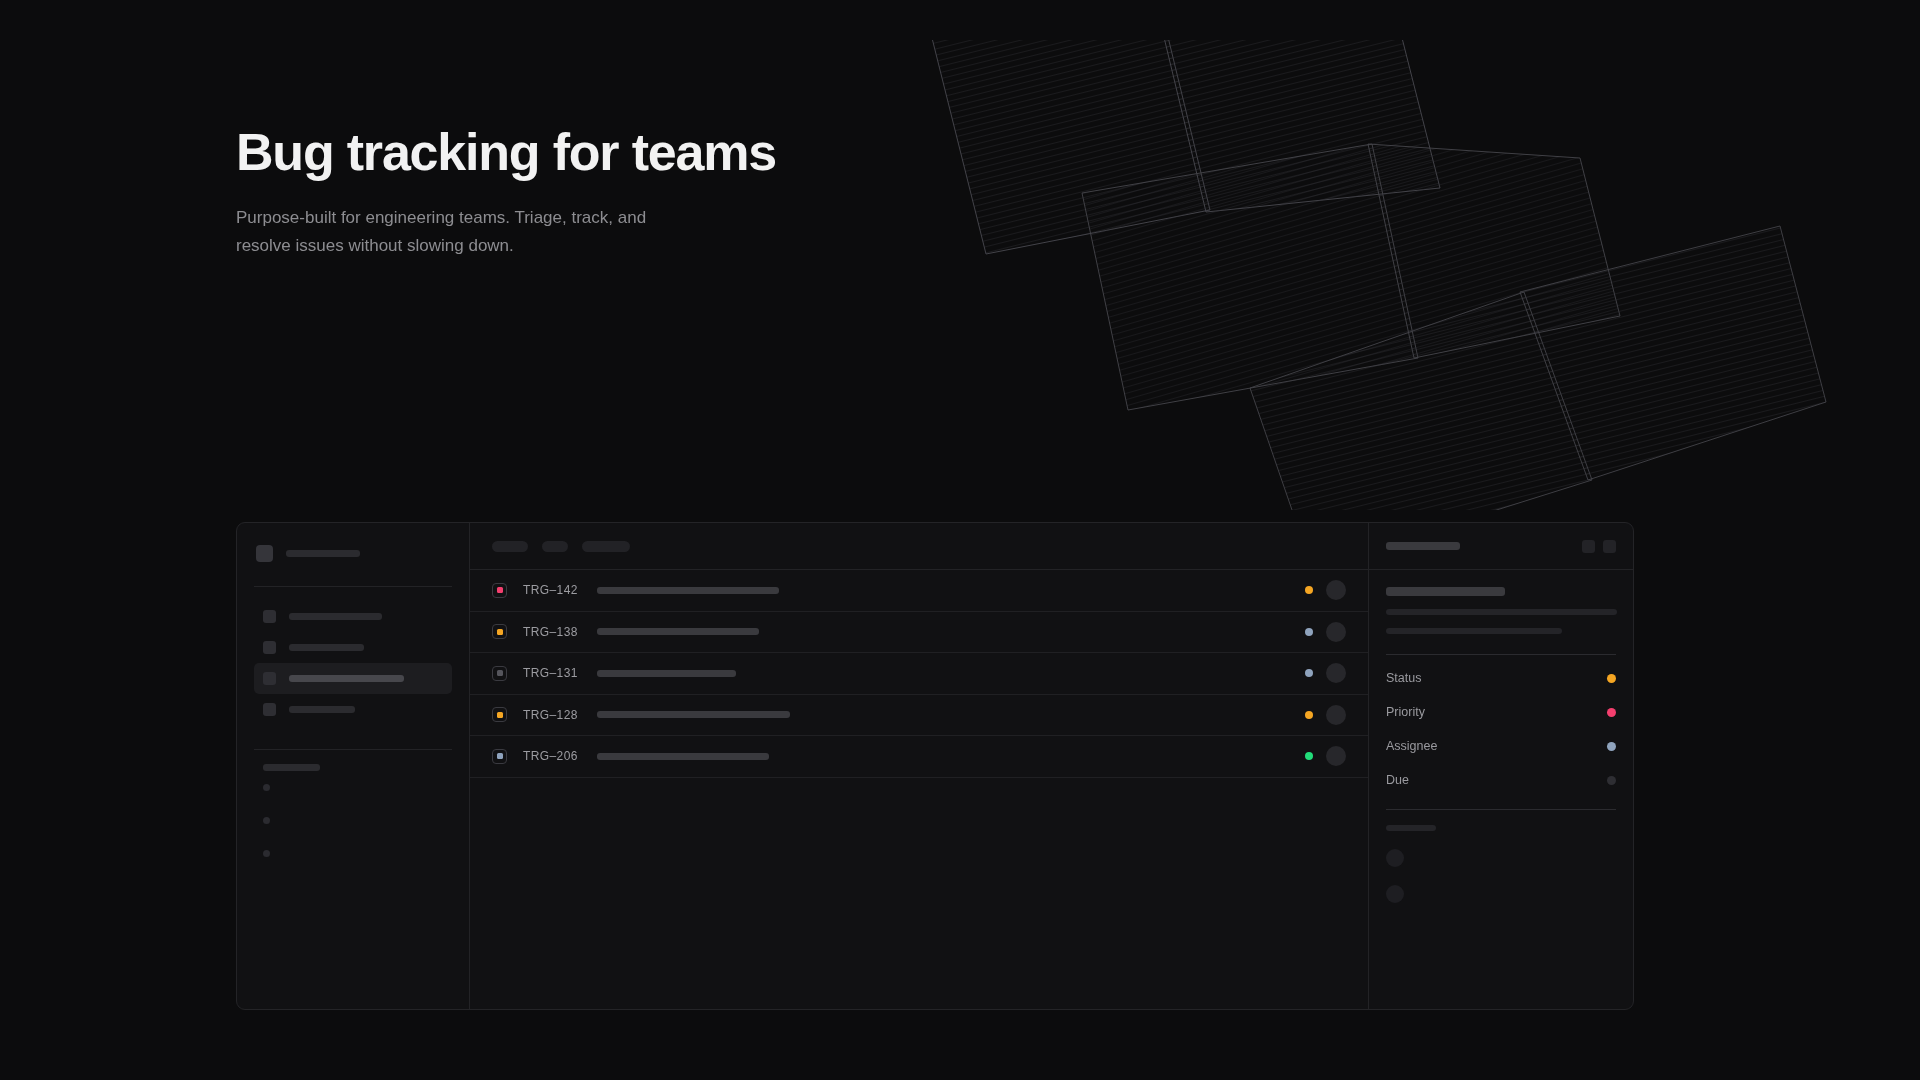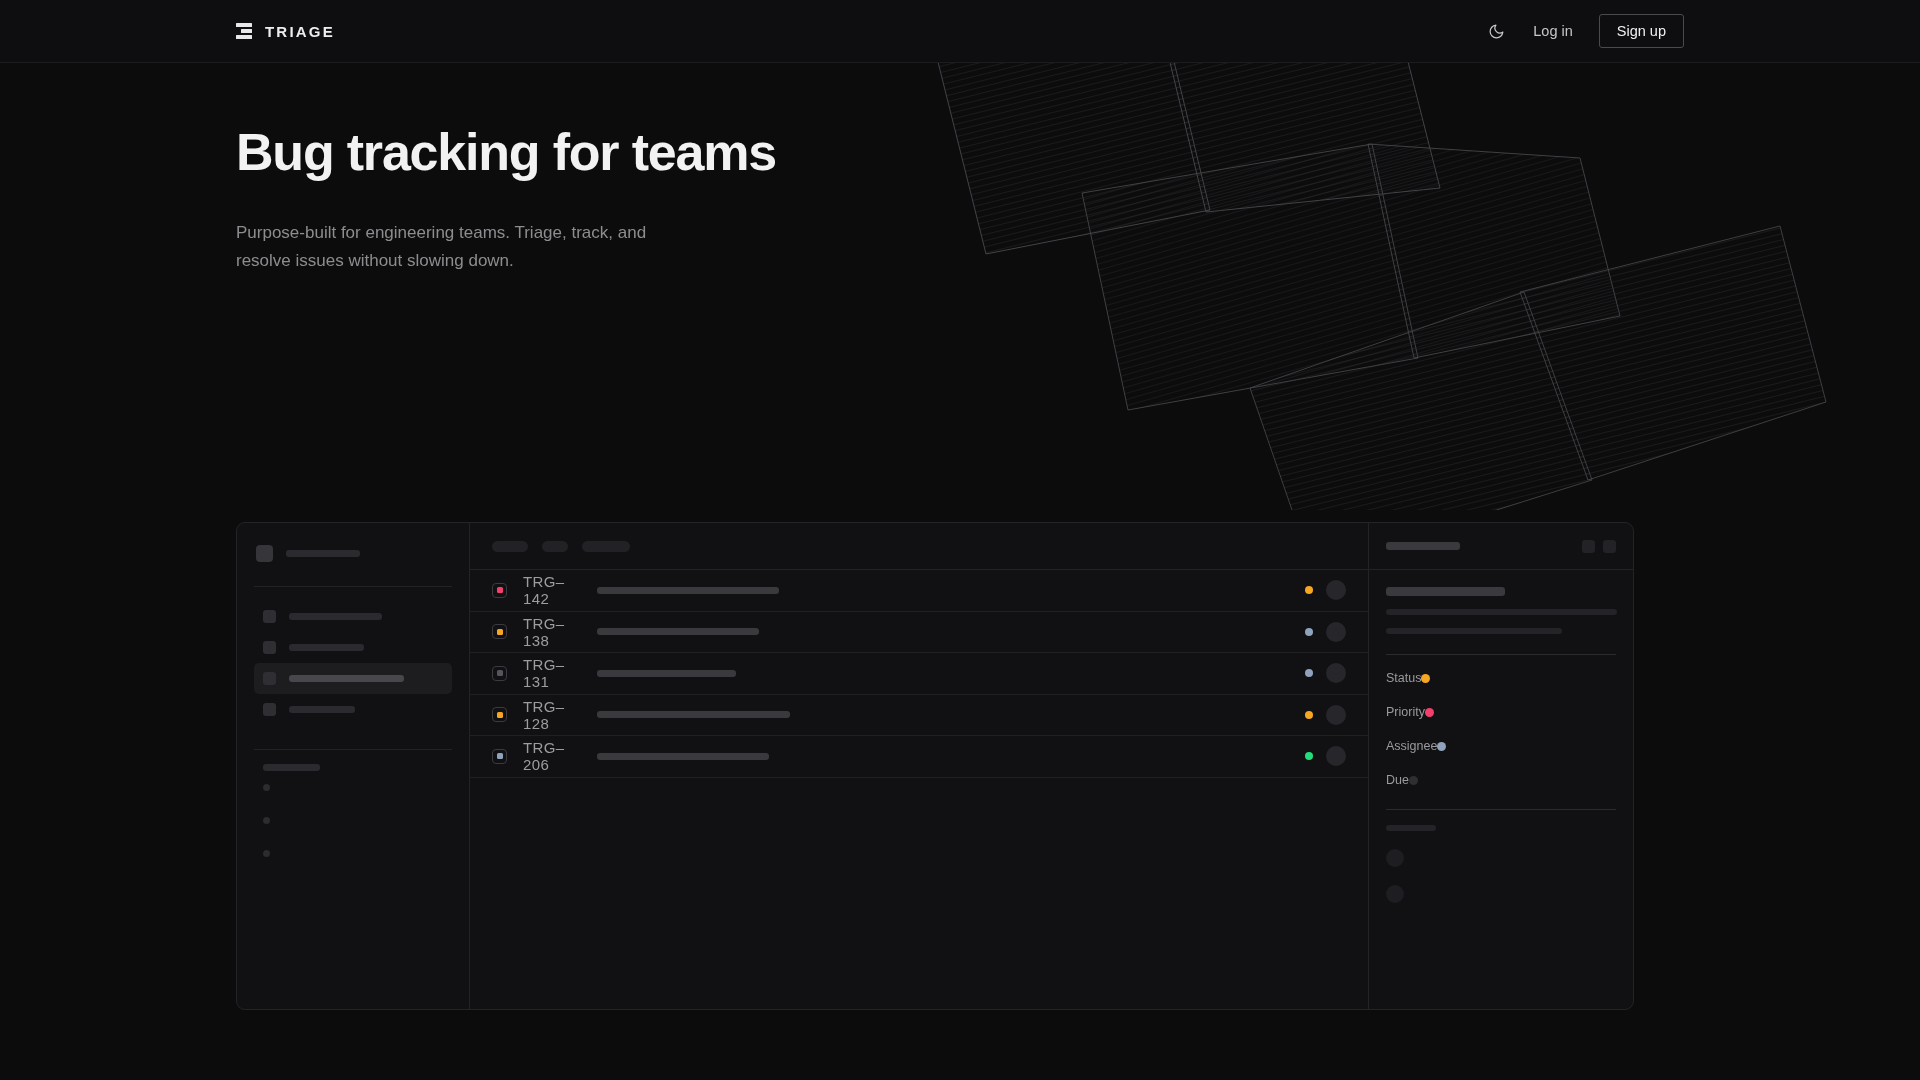--- a/index.html
+++ b/index.html
@@ -49,21 +49,21 @@
   
   .decor { position:absolute; top:40px; right:0; width:1000px; height:470px; overflow:hidden; z-index:1; pointer-events:none; }
 
   
   .hero { position:absolute; left:236px; top:122px; z-index:10; }
   .hero h1 {
     font-size:52px; line-height:1.16; font-weight:700; color:#F2F2F2;
     letter-spacing:-1.2px; max-width:640px;
   }
   .hero p {
-    margin-top:37px;
+    margin-top:22px;
     font-size:17px; line-height:1.65; color:#8D8D91; max-width:470px;
   }
   .cta {
     margin-top:46px;
     display:inline-flex; align-items:center; gap:18px;
     background:#E9E9E9; color:#121214;
     font-size:15px; font-weight:700;
     padding:16px 26px; border:none; cursor:pointer;
     font-family:inherit;
   }
@@ -126,21 +126,21 @@
     background-color:#151518;
   }
   .row-badge {
     width:15px; height:15px; flex:0 0 15px;
     border:1px solid #3A3A40; border-radius:4px;
     display:flex; align-items:center; justify-content:center;
     margin-right:16px;
   }
   .row-badge i { width:6px; height:6px; border-radius:1.5px; display:block; }
   .row-id {
-    font-size:15px; color:#9C9CA1; letter-spacing:.4px;
+    font-size:12px; color:#9C9CA1; letter-spacing:.4px;
     width:62px; flex:0 0 62px;
   }
   .row-title { height:7px; border-radius:3px; background:#3A3A3E; margin-left:12px; }
   .row-spacer { flex:1; }
   .row-dot { width:8px; height:8px; border-radius:50%; flex:0 0 8px; }
   .row-avatar { width:20px; height:20px; border-radius:50%; background:#27272B; flex:0 0 20px; margin-left:13px; }
 
   
   .mk-detail {
     width:265px; flex:0 0 265px;
@@ -152,21 +152,21 @@
     display:flex; align-items:center; padding:0 17px; gap:8px;
   }
   .dt-head-sk { height:8px; width:74px; border-radius:3px; background:#3A3A3E; }
   .dt-head-btns { margin-left:auto; display:flex; gap:8px; }
   .dt-btn { width:13px; height:13px; border-radius:3px; background:#232327; cursor:pointer; }
   .dt-body { padding:17px; }
   .dt-title { height:9px; width:119px; border-radius:3px; background:#3A3A3E; }
   .dt-line { height:6px; border-radius:3px; background:#242428; margin-top:13px; }
   .dt-rule { height:1px; background:#2B2B2F; margin:20px 0 6px 0; }
   .dt-field {
-    display:flex; align-items:center; justify-content:flex-start;
+    display:flex; align-items:center; justify-content:space-between;
     padding:10px 0;
   }
   .dt-label { font-size:12.5px; color:#9A9A9F; }
   .dt-dot { width:9px; height:9px; border-radius:50%; }
   .dt-rule2 { height:1px; background:#2B2B2F; margin:12px 0 0 0; }
   .dt-comments { padding-top:15px; }
   .dt-cm-label { height:6px; width:50px; border-radius:3px; background:#242428; }
   .dt-cm-row { display:flex; align-items:center; padding-top:18px; }
   .dt-cm-av { width:18px; height:18px; border-radius:50%; background:#1E1E22; }
 </style>
@@ -193,39 +193,20 @@
         <path d="M 162 153 L 452 104 L 498 318 L 208 370 Z"></path>
         <path d="M 448 104 L 660 118 L 700 276 L 494 318 Z"></path>
       </g>
       <g fill="url(#stripes)" stroke="#44444A" stroke-width="0.9">
         <path d="M 330 348 L 604 252 L 672 440 L 392 528 Z"></path>
         <path d="M 600 252 L 860 186 L 906 362 L 668 440 Z"></path>
       </g>
     </svg>
   </div>
 
-  <div class="navbar">
-    <div class="nav-left">
-      <span class="logo-mark">
-          <i></i>
-          <i></i>
-          <i></i>
-        </span>
-      <span class="logo-text">TRIAGE</span>
-    </div>
-    <div class="nav-right">
-      <span class="moon-btn">
-        <svg width="17" height="17" viewBox="0 0 24 24" fill="none" stroke="currentColor" stroke-width="1.7" stroke-linecap="round" stroke-linejoin="round">
-          <path d="M21 12.79A9 9 0 1 1 11.21 3 7 7 0 0 0 21 12.79z"></path>
-        </svg>
-      </span>
-      <span class="nav-link">Log in</span>
-      <button class="signup-btn">Sign up</button>
-    </div>
-  </div>
 
   <div class="hero">
     <h1>
       <span>Bug tracking for teams</span><br>
     </h1>
     <p>
       <span>Purpose-built for engineering teams. Triage, track, and</span><br>
       <span>resolve issues without slowing down.</span>
     </p>
   </div>

